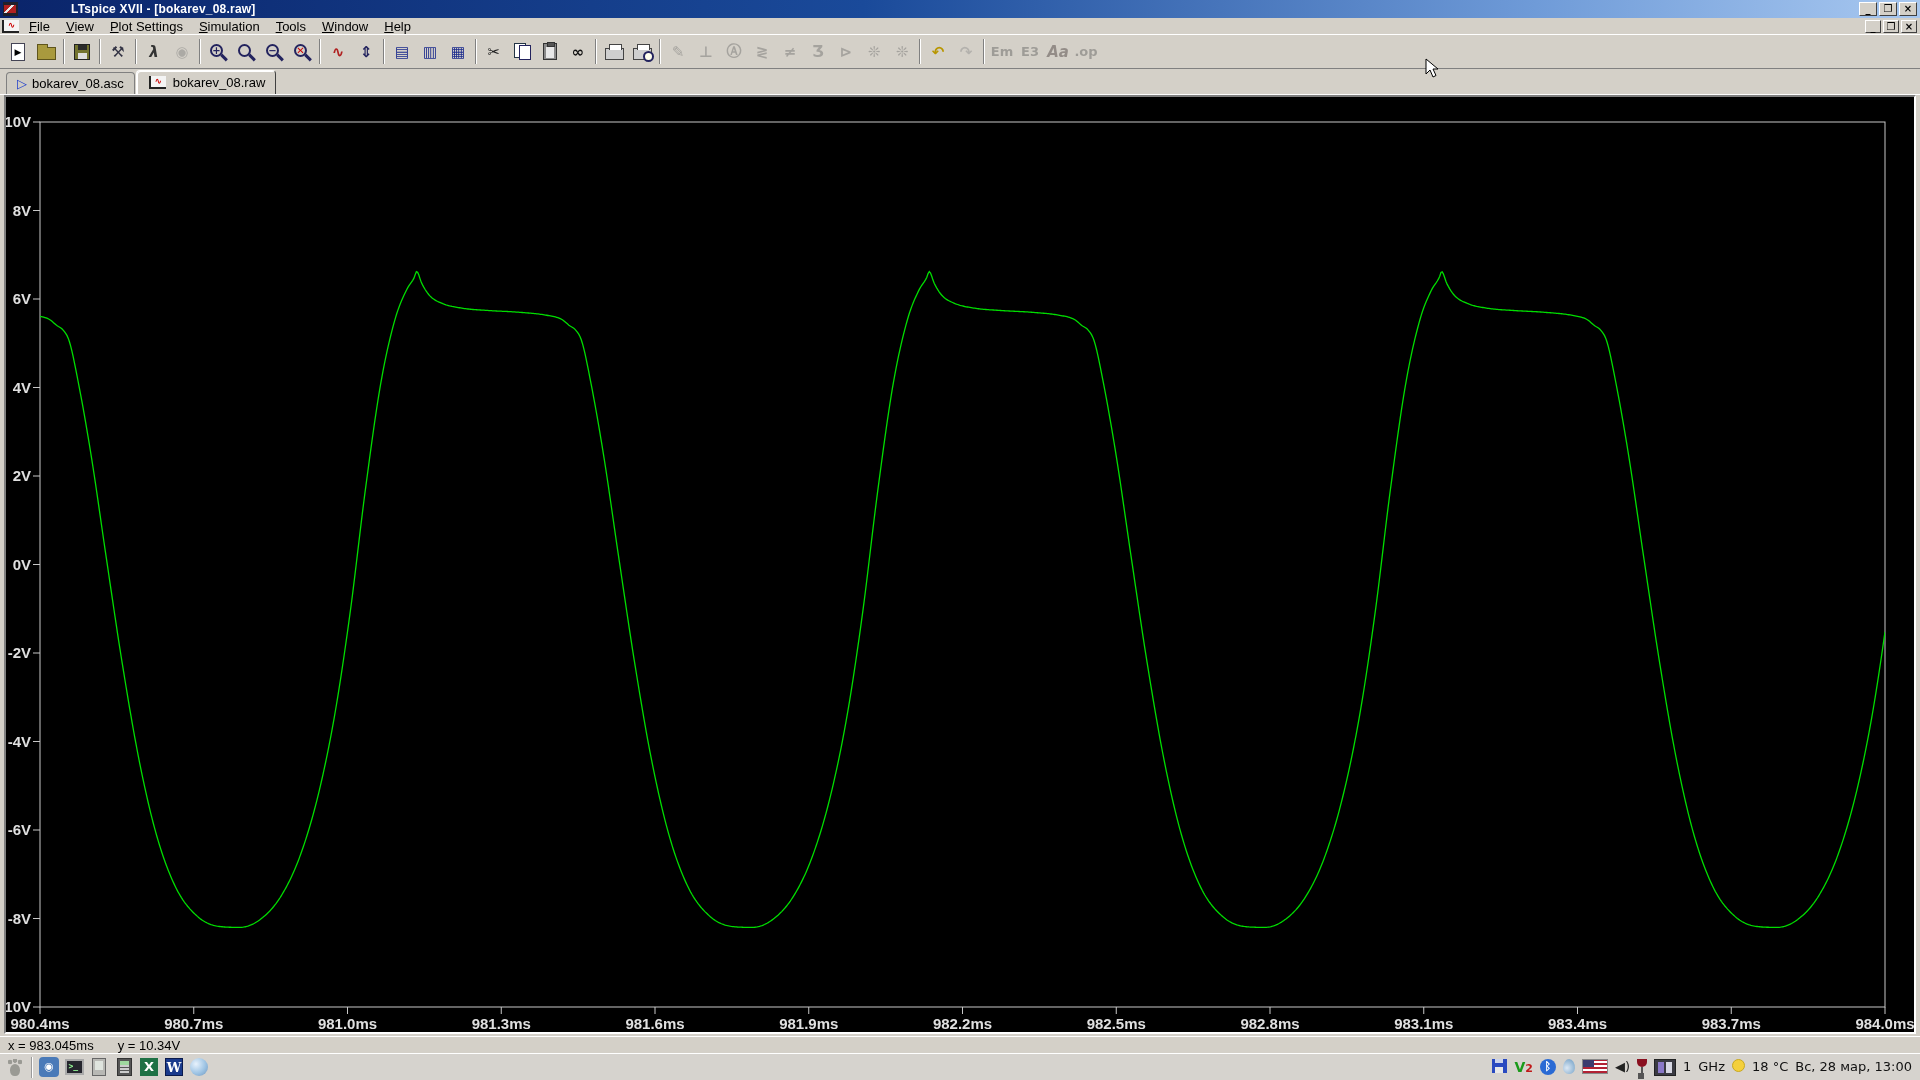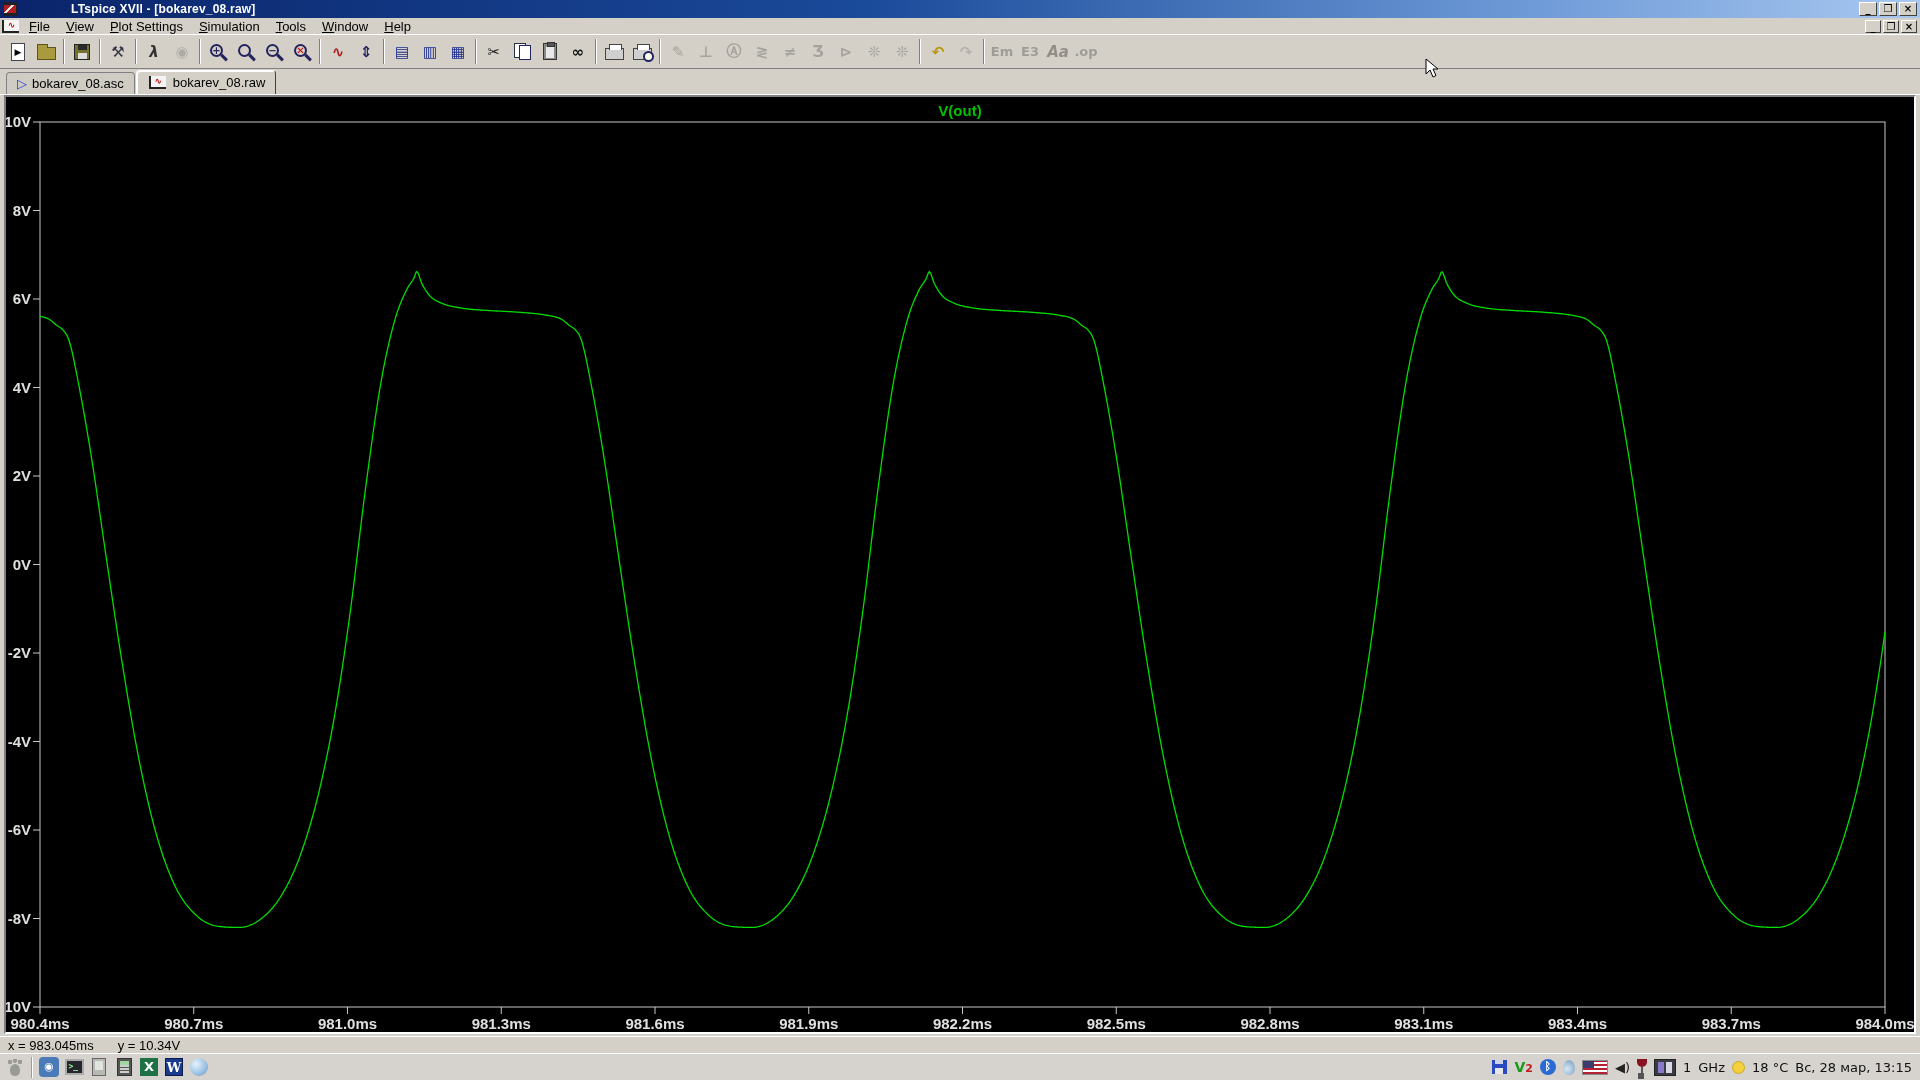--- a/index.html
+++ b/index.html
@@ -98,21 +98,21 @@
     border-top:1px solid #fff;display:flex;align-items:center;padding:0 4px;font-size:13px;
     font-family:"DejaVu Sans",sans-serif;}
   .tb2-sep{width:2px;height:21px;border-left:1px solid #9a9a9a;border-right:1px solid #fff;
     margin:0 5px;flex:none;}
   .ql{display:flex;align-items:center;gap:3px;}
   .qlbox{width:22px;height:22px;display:flex;align-items:center;justify-content:center;flex:none;}
   .task-btn{height:22px;display:flex;align-items:center;gap:6px;padding:0 8px;margin-left:8px;
     border:1px solid;border-color:#fff #808080 #808080 #fff;background:#d6d3ce;color:#222;
     white-space:nowrap;}
   .task-btn.active{border-color:#808080 #fff #fff #808080;background:#dcd9d4;}
-  .tray{margin-left:auto;display:flex;align-items:center;gap:7px;color:#111;}
+  .tray{margin-left:auto;display:flex;gap:7px;color:#111;}
 
   .ic-foot{width:18px;height:18px;position:relative;}
   .ic-foot::before{content:"";position:absolute;left:4px;top:6px;width:10px;height:12px;
     background:#9a9a94;border-radius:50% 50% 45% 45%;}
   .ic-foot::after{content:"";position:absolute;left:2px;top:1px;width:14px;height:6px;
     background:radial-gradient(circle at 2px 3px,#9a9a94 2px,transparent 2.6px),
                radial-gradient(circle at 7px 1.5px,#9a9a94 2px,transparent 2.6px),
                radial-gradient(circle at 12px 3px,#9a9a94 2px,transparent 2.6px);}
   .ic-shot{width:20px;height:20px;background:#4a7ab8;border-radius:4px;color:#fff;
     font:bold 11px/20px "DejaVu Sans",sans-serif;text-align:center;}
@@ -314,21 +314,20 @@
       <span class="ic-opamp">▷</span>
       <span>bokarev_08.asc</span>
     </div>
     <div class="tab active">
       <div class="ic-plotmini">∿</div>
       <span>bokarev_08.raw</span>
     </div>
   </div>
 
 <div class="plot-client">
-  <div class="plot-title" style="color: rgb(0, 192, 0);">V(out)</div>
   <svg id="plotsvg" width="1908" height="935">
       <rect x="34" y="25" width="1845" height="885" fill="none" stroke="#c8c8c8" stroke-width="1"></rect>
       <line x1="27" y1="25" x2="34" y2="25" stroke="#c8c8c8" stroke-width="1"></line>
       <text x="25" y="30" text-anchor="end" fill="#e0e0e0">10V</text>
       <line x1="27" y1="113.5" x2="34" y2="113.5" stroke="#c8c8c8" stroke-width="1"></line>
       <text x="25" y="118.5" text-anchor="end" fill="#e0e0e0">8V</text>
       <line x1="27" y1="202" x2="34" y2="202" stroke="#c8c8c8" stroke-width="1"></line>
       <text x="25" y="207" text-anchor="end" fill="#e0e0e0">6V</text>
       <line x1="27" y1="290.5" x2="34" y2="290.5" stroke="#c8c8c8" stroke-width="1"></line>
       <text x="25" y="295.5" text-anchor="end" fill="#e0e0e0">4V</text>
@@ -422,15 +421,15 @@
       <div class="ic-bt">ᛒ</div>
       <div class="ic-drop"></div>
       <div class="ic-flag"></div>
       <div class="ic-spk">◀)</div>
       <div class="ic-wine"></div>
       <div class="ic-cpu"></div>
       <span>1</span>
       <span>GHz</span>
       <div class="ic-sun"></div>
       <span>18 °C</span>
-      <span style="margin-right: 4px;">Вс, 28 мар, 13:15</span>
+      <span style="margin-right: 4px;">Вс, 28 мар, 13:00</span>
     </div>
 </div>
 
 </body></html>

